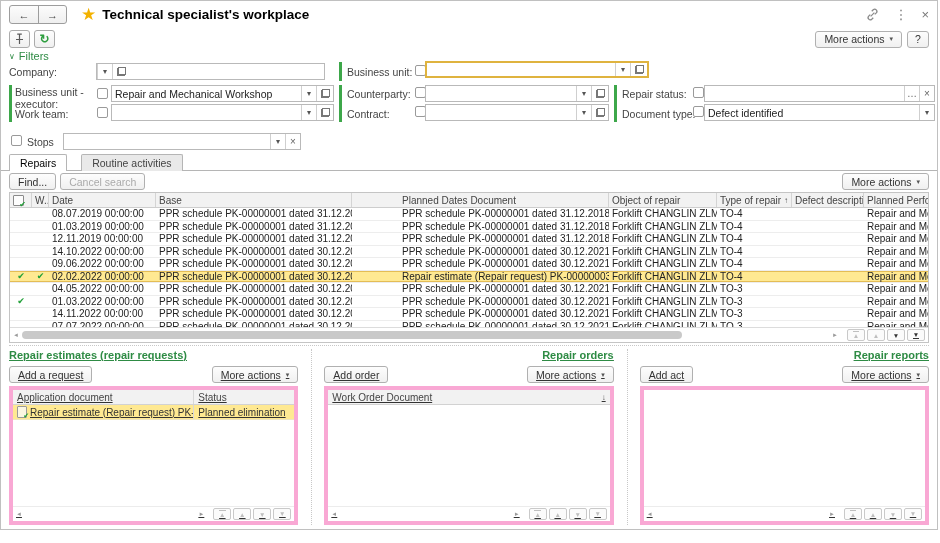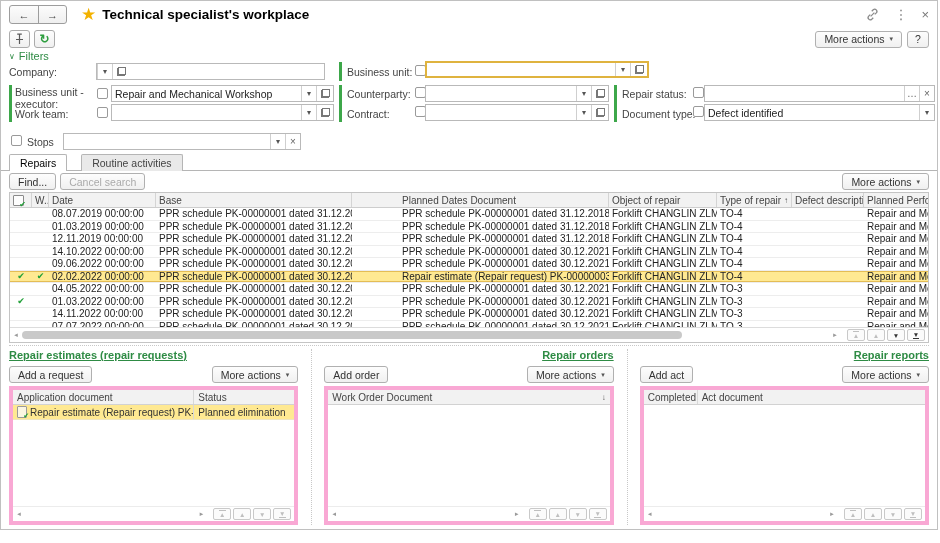--- a/index.html
+++ b/index.html
@@ -70,21 +70,21 @@
 
   .gfoot { display: flex; align-items: center; height: 15px; border-top: 1px solid #dcdcdc; padding: 0 3px; gap: 3px; background: #fff; }
   .sarrow { color: #9a9a9a; font-size: 6px; }
   .hthumb { height: 8px; background: #c9c9c9; border-radius: 4px; }
   .navgrp { display: flex; gap: 2px; margin-left: 6px; }
   .navbtn { width: 18px; height: 12px; border: 1px solid #c9c9c9; border-radius: 2px; background: #fbfbfb; display: flex; align-items: center; justify-content: center; font-size: 6.5px; color: #333; }
   .navbtn .g.lined { border-top: 1px solid currentColor; }
   .navbtn.disabled { color: #bfbfbf; }
 
   
-  .panels { position: absolute; top: 344px; left: 8px; right: 8px; bottom: 4px; display: flex; gap: 13px; border-top: 1px dotted #c8c8c8; padding-top: 3px; }
+  .panels { position: absolute; top: 344px; left: 8px; right: 8px; bottom: 4px; display: flex; gap: 13px; border-top: 1px dotted #c8c8c8; padding-top: 3px; text-decoration: underline; }
   .panel { flex: 1; display: flex; flex-direction: column; min-width: 0; }
   .panel + .panel { border-left: 1px dotted #c8c8c8; padding-left: 12px; text-align: right; }
   .ptitle { color: #2e8b44; font-weight: bold; font-size: 11px; text-decoration: underline; height: 15px; }
   .pbtns { display: flex; align-items: center; margin: 2px 0 3px; }
   .pbtns .spacer { flex: 1; }
   .pgrid { flex: 1; border: 4px solid #f9a8d4; display: flex; flex-direction: column; min-height: 0; }
   .phead { display: flex; height: 15px; background: #f2f2f2; border-bottom: 1px solid #d2d2d2; font-size: 10px; color: #444; align-items: center; }
   .phead .pc { padding: 0 4px; white-space: nowrap; overflow: hidden; height: 100%; display: flex; align-items: center; }
   .pbody { flex: 1; overflow: hidden; }
   .prow { display: flex; height: 15px; align-items: center; font-size: 10px; border-bottom: 1px solid #f0e6c0; }
@@ -497,24 +497,20 @@
       <span class="ptitle">Repair reports</span>
       <div class="pbtns">
         <span class="btn">Add act</span>
         <span class="spacer"></span>
         <span class="btn">
             <span>More actions</span>
             <span class="caret">▾</span>
           </span>
       </div>
       <div class="pgrid">
-        <div class="phead">
-          <span class="pc rp-done">Completed</span>
-          <span class="pc rp-act">Act document</span>
-        </div>
         <div class="pbody"></div>
         <div class="pfoot">
           <span class="sarrow">◄</span>
           <span class="spacer"></span>
           <span class="sarrow">►</span>
           <span class="navgrp">
             <span class="navbtn disabled">
                 <span class="g lined">▲</span>
               </span>
             <span class="navbtn disabled">

